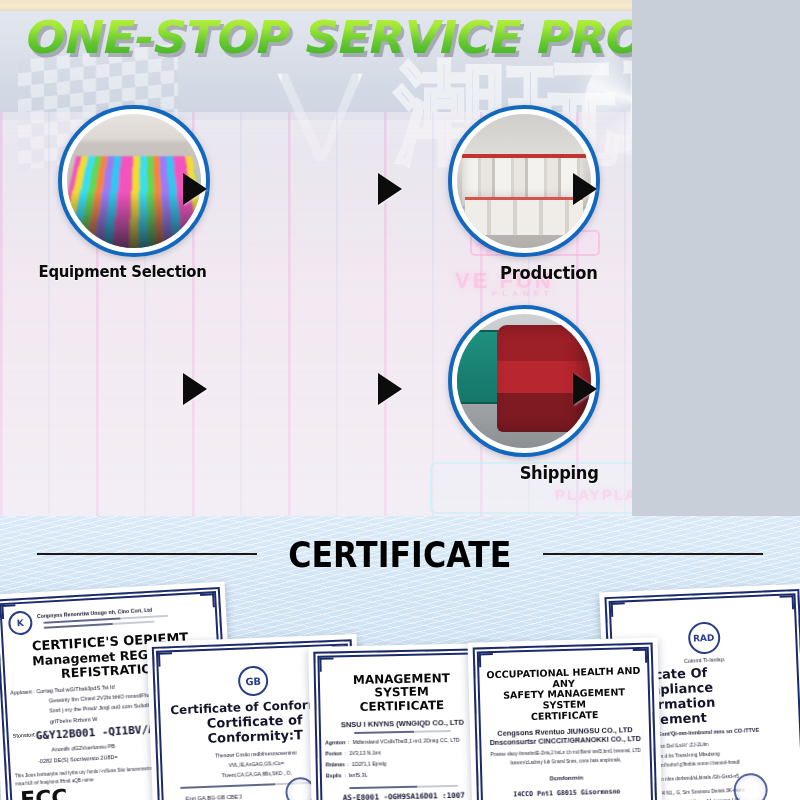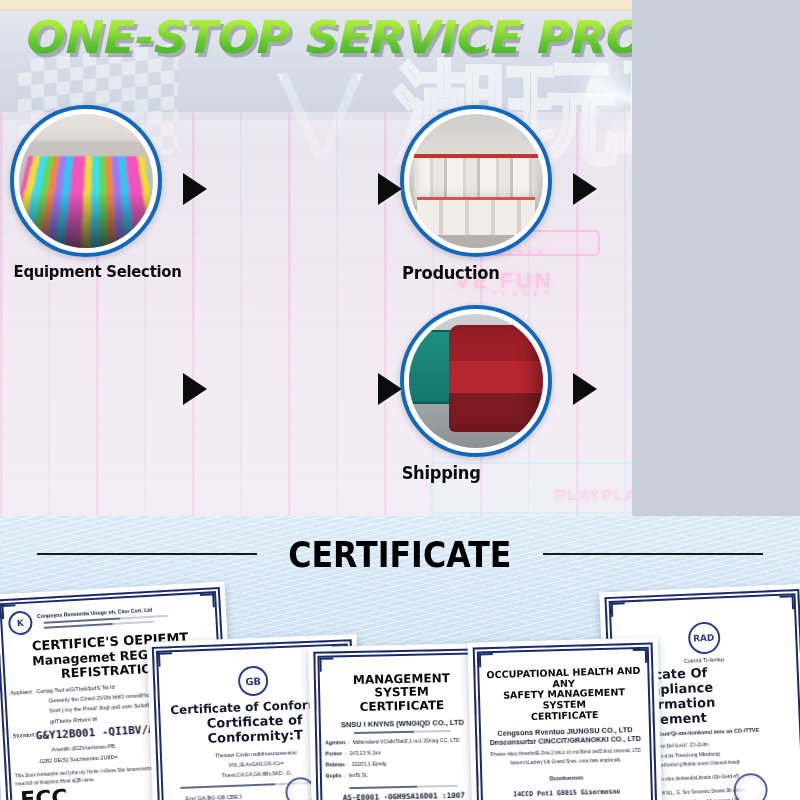--- a/index.html
+++ b/index.html
@@ -112,21 +112,21 @@
     white-space:nowrap;
   }
 
   
   .row{ position:absolute; left:0; width:800px; height:190px; z-index:5; }
   .row-1{ top:105px; }
   .row-2{ top:305px; }
 
   .step{
     position:absolute; width:200px; height:190px; top:0;
-    display:flex; flex-direction:column; align-items:flex-start;
+    display:flex; flex-direction:column; align-items:flex-end;
   }
   .step.c0{ left:10px; }
   .step.c1{ left:205px; }
   .step.c2{ left:400px; }
   .step.c3{ left:595px; }
 
   .circle{
     width:152px; height:152px; border-radius:50%;
     background:#ffffff;
     border:4px solid #1268bf;

